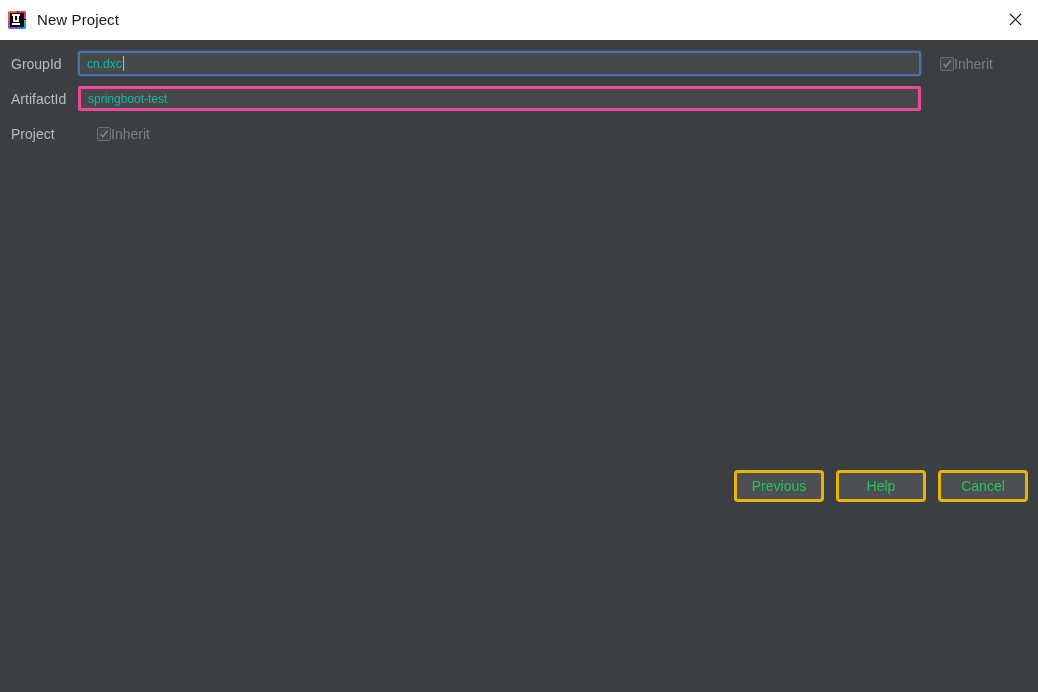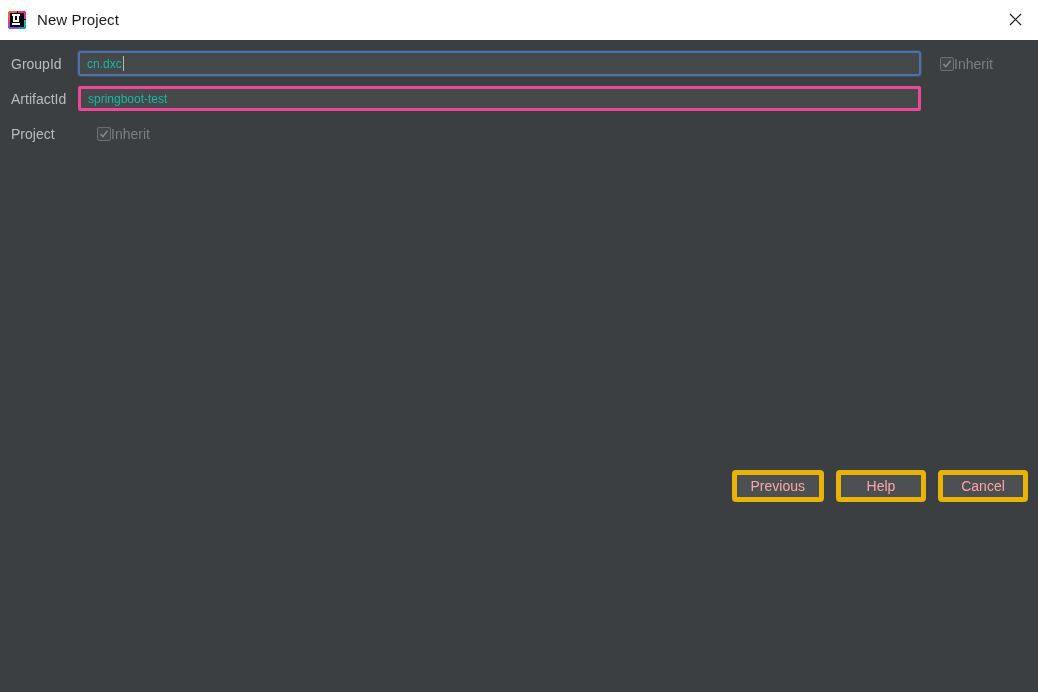--- a/index.html
+++ b/index.html
@@ -234,23 +234,23 @@
     bottom: 10px;
     display: flex;
     align-items: center;
     gap: 12px;
   }
   .btn {
     min-width: 90px;
     height: 32px;
     box-sizing: border-box;
     background: #4c5052;
-    border: 5px solid #eab308;
+    border: 3px solid #eab308;
     border-radius: 4px;
-    color: #fca5a5;
+    color: #22c55e;
     font-family: "Liberation Sans", sans-serif;
     font-size: 14px;
     display: flex;
     align-items: center;
     justify-content: center;
     padding: 0 14px;
     cursor: default;
     white-space: nowrap;
   }
   .btn.default {

